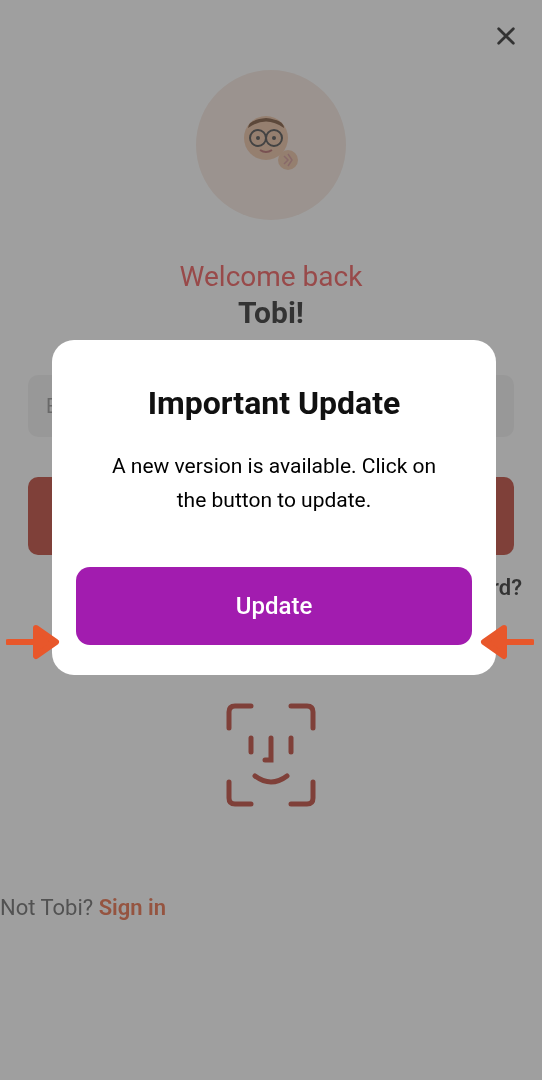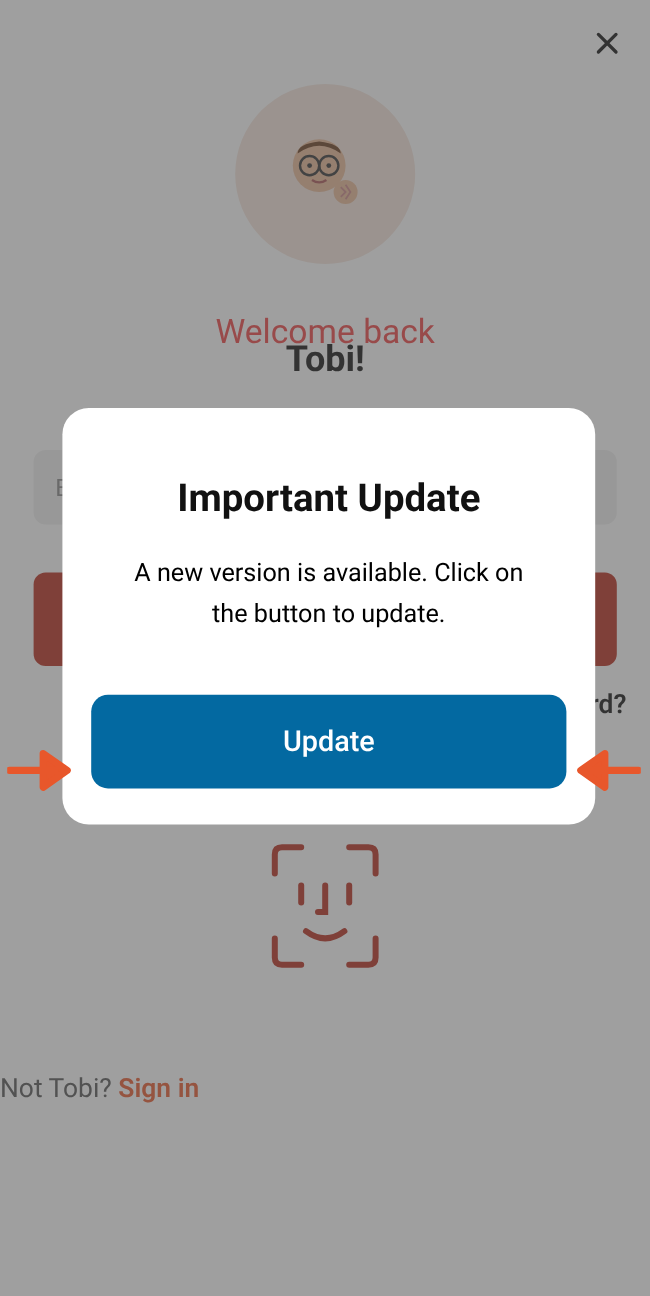--- a/index.html
+++ b/index.html
@@ -57,21 +57,21 @@
       position: absolute;
       top: 260px;
       left: 0;
       right: 0;
       text-align: center;
       font-size: 28px;
       color: #ef4444;
     }
     .username {
       position: absolute;
-      top: 282px;
+      top: 295px;
       left: 0;
       right: 0;
       text-align: center;
       font-size: 30px;
       font-weight: 700;
       color: #111;
     }
     .input-field {
       position: absolute;
       top: 375px;
@@ -133,41 +133,41 @@
       inset: 0;
       background: rgba(80, 80, 80, 0.55);
     }
     .modal {
       position: absolute;
       top: 340px;
       left: 52px;
       right: 46px;
       background: #fff;
       border-radius: 22px;
-      padding: 56px 24px 30px;
+      padding: 44px 24px 30px;
     }
     .modal-title {
       text-align: center;
       font-size: 32px;
       font-weight: 700;
       color: #111;
       margin-bottom: 28px;
     }
     .modal-body {
       text-align: center;
       font-size: 21px;
       color: #000000;
       line-height: 1.6;
       margin-bottom: 50px;
       padding: 0 20px;
     }
     .modal-button {
       width: 100%;
       height: 78px;
-      background: #0369a1;
+      background: #a21caf;
       border: none;
       border-radius: 14px;
       color: #fff;
       font-size: 24px;
       font-weight: 500;
       cursor: pointer;
     }
     .arrow {
       position: absolute;
       top: 622px;

